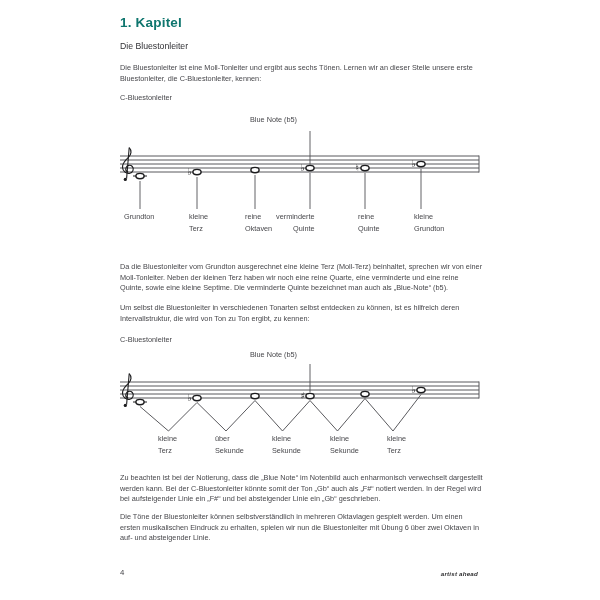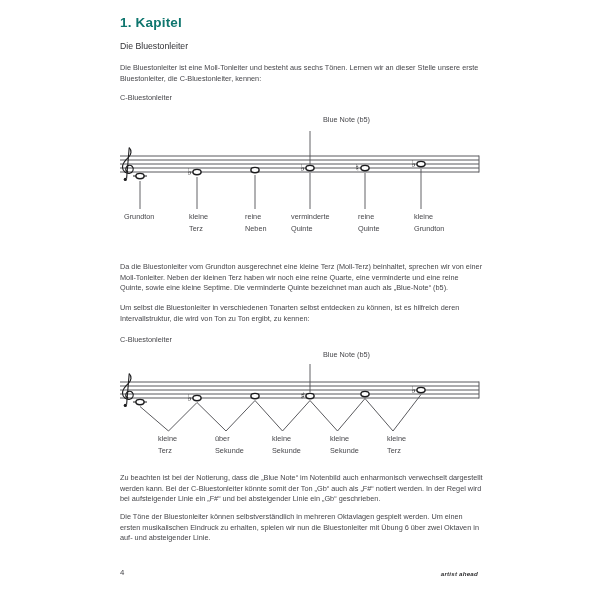--- a/index.html
+++ b/index.html
@@ -7,34 +7,34 @@
     width:600px;height:600px;background:#ffffff;position:relative;overflow:hidden;
     font-family:"Liberation Sans",sans-serif;color:#47474b;
   }
   .abs{position:absolute}
   .chapter-title{left:120px;top:15px;font-size:13.5px;font-weight:bold;color:#0f766e;letter-spacing:.2px}
   .section-title{left:120px;top:41px;font-size:8.7px;font-weight:normal;color:#303034}
   .body-par{left:120px;width:364px;font-size:7.3px;line-height:10.6px;color:#47474b}
   .p1{top:63px}.p2{top:262px}.p3{top:303px}.p4{top:473px}.p5{top:512px}
   .fig-caption{left:120px;font-size:7.3px;color:#47474b}
   .cap1{top:93px}.cap2{top:335px}
-  .bluenote-label{width:120px;left:250px;text-align:right;font-size:7.3px;color:#47474b}
+  .bluenote-label{width:120px;left:250px;text-align:left;font-size:7.3px;color:#47474b}
   .bn1{top:115px}.bn2{top:350px}
   .note-label{font-size:7.3px;line-height:11.5px;color:#47474b;white-space:nowrap}
   .fig-svg{left:0}
   .page-number{left:120px;top:568px;font-size:7.8px;color:#47474b}
   .brand{right:122px;top:570px;font-size:6.2px;font-weight:bold;font-style:italic;color:#2d2d2f;letter-spacing:.2px}
 </style>
 </head>
 <body>
 
 <div class="abs chapter-title">1. Kapitel</div>
 <div class="abs section-title">Die Bluestonleiter</div>
 
-<div class="abs body-par p1">Die Bluestonleiter ist eine Moll-Tonleiter und besteht aus sechs Tönen. Lernen wir an dieser Stelle unsere erste Bluestonleiter, die C-Bluestonleiter, kennen:</div>
+<div class="abs body-par p1">Die Bluestonleiter ist eine Moll-Tonleiter und ergibt aus sechs Tönen. Lernen wir an dieser Stelle unsere erste Bluestonleiter, die C-Bluestonleiter, kennen:</div>
 
 <div class="abs fig-caption cap1">C-Bluestonleiter</div>
 <div class="abs bluenote-label bn1">Blue Note (b5)</div>
 <svg id="fig1-svg" class="abs fig-svg" style="top:110px" width="600" height="130" viewBox="0 110 600 130">
     <line x1="120" y1="156" x2="479" y2="156" stroke="#58585c" stroke-width="1"></line>
     <line x1="120" y1="160" x2="479" y2="160" stroke="#58585c" stroke-width="1"></line>
     <line x1="120" y1="164" x2="479" y2="164" stroke="#58585c" stroke-width="1"></line>
     <line x1="120" y1="168" x2="479" y2="168" stroke="#58585c" stroke-width="1"></line>
     <line x1="120" y1="172" x2="479" y2="172" stroke="#58585c" stroke-width="1"></line>
     <line x1="479" y1="155.5" x2="479" y2="172.5" stroke="#58585c" stroke-width="1"></line>
@@ -65,23 +65,23 @@
 <div id="fig1-labels">
     <div class="abs note-label" style="left: 124px; top: 211px;">
       <div>Grundton</div>
     </div>
     <div class="abs note-label" style="left: 189px; top: 211px;">
       <div>kleine</div>
       <div>Terz</div>
     </div>
     <div class="abs note-label" style="left: 245px; top: 211px;">
       <div>reine</div>
-      <div>Neben</div>
+      <div>Oktaven</div>
     </div>
-    <div class="abs note-label" style="left: 291px; top: 211px;">
+    <div class="abs note-label" style="left: 276px; top: 211px; text-align: right;">
       <div>verminderte</div>
       <div>Quinte</div>
     </div>
     <div class="abs note-label" style="left: 358px; top: 211px;">
       <div>reine</div>
       <div>Quinte</div>
     </div>
     <div class="abs note-label" style="left: 414px; top: 211px;">
       <div>kleine</div>
       <div>Grundton</div>

